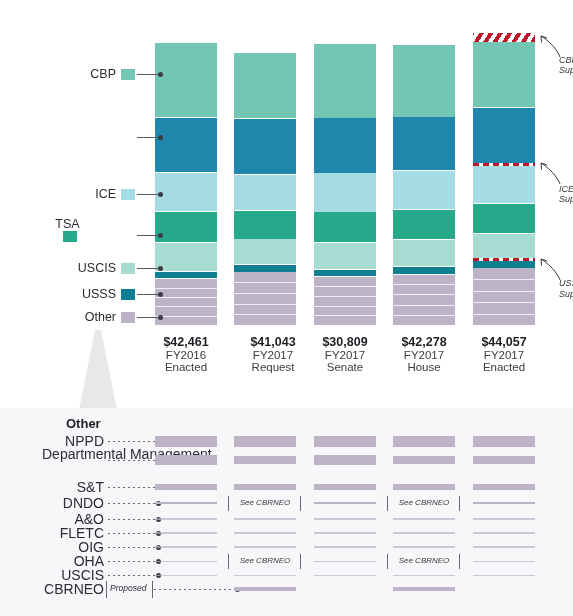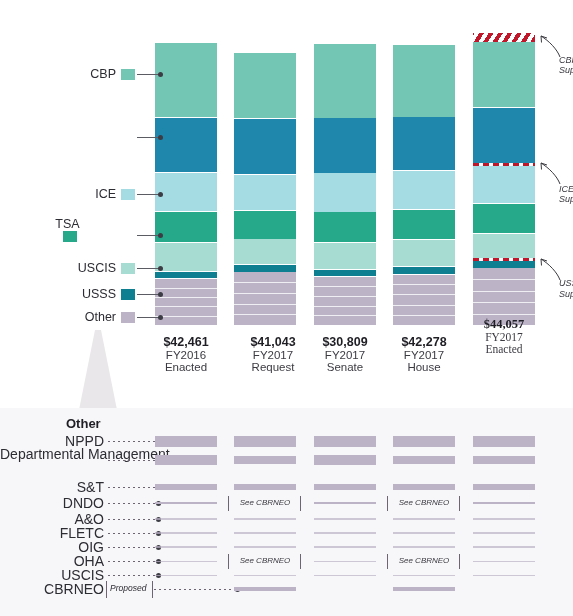--- a/index.html
+++ b/index.html
@@ -253,36 +253,36 @@
     <div class="col-caption" style="left: 302px; top: 336px; width: 86px;">
       <div class="col-amount">$30,809</div>
       <div class="col-l1">FY2017</div>
       <div class="col-l2">Senate</div>
     </div>
     <div class="col-caption" style="left: 381px; top: 336px; width: 86px;">
       <div class="col-amount">$42,278</div>
       <div class="col-l1">FY2017</div>
       <div class="col-l2">House</div>
     </div>
-    <div class="col-caption" style="left: 461px; top: 318px; width: 86px; font-family: Liberation Serif, serif;">
+    <div class="col-caption" style="left: 461px; top: 336px; width: 86px;">
       <div class="col-amount">$44,057</div>
       <div class="col-l1">FY2017</div>
       <div class="col-l2">Enacted</div>
     </div>
     <div class="panel" style="left: 0px; top: 408px; width: 573px; height: 208px;"></div>
     <div class="panel-title" style="left: 66px; top: 416px;">Other</div>
     <div class="row-label" style="left: 0px; top: 435px; width: 104px;">NPPD</div>
     <div class="dotline" style="left: 108px; top: 441px; width: 51px;"></div>
     <div class="rowdot" style="left: 156px; top: 439px;"></div>
     <div class="rowbar" style="left: 155px; top: 435.5px; width: 62px; height: 11px; opacity: 1;"></div>
     <div class="rowbar" style="left: 234px; top: 435.5px; width: 62px; height: 11px; opacity: 1;"></div>
     <div class="rowbar" style="left: 314px; top: 435.5px; width: 62px; height: 11px; opacity: 1;"></div>
     <div class="rowbar" style="left: 393px; top: 435.5px; width: 62px; height: 11px; opacity: 1;"></div>
     <div class="rowbar" style="left: 473px; top: 435.5px; width: 62px; height: 11px; opacity: 1;"></div>
-    <div class="row-label" style="left: 0px; top: 448px; width: 124px; line-height: 13px;">Departmental Management</div>
+    <div class="row-label" style="left: 0px; top: 448px; width: 124px; line-height: 13px; padding-left: 42px;">Departmental Management</div>
     <div class="dotline" style="left: 108px; top: 460px; width: 51px;"></div>
     <div class="rowdot" style="left: 156px; top: 458px;"></div>
     <div class="rowbar" style="left: 155px; top: 455.325px; width: 62px; height: 9.35px; opacity: 1;"></div>
     <div class="rowbar" style="left: 234px; top: 455.6px; width: 62px; height: 8.8px; opacity: 1;"></div>
     <div class="rowbar" style="left: 314px; top: 455.49px; width: 62px; height: 9.02px; opacity: 1;"></div>
     <div class="rowbar" style="left: 393px; top: 455.6px; width: 62px; height: 8.8px; opacity: 1;"></div>
     <div class="rowbar" style="left: 473px; top: 455.6px; width: 62px; height: 8.8px; opacity: 1;"></div>
     <div class="row-label" style="left: 0px; top: 481px; width: 104px;">S&amp;T</div>
     <div class="dotline" style="left: 108px; top: 487px; width: 51px;"></div>
     <div class="rowdot" style="left: 156px; top: 485px;"></div>

